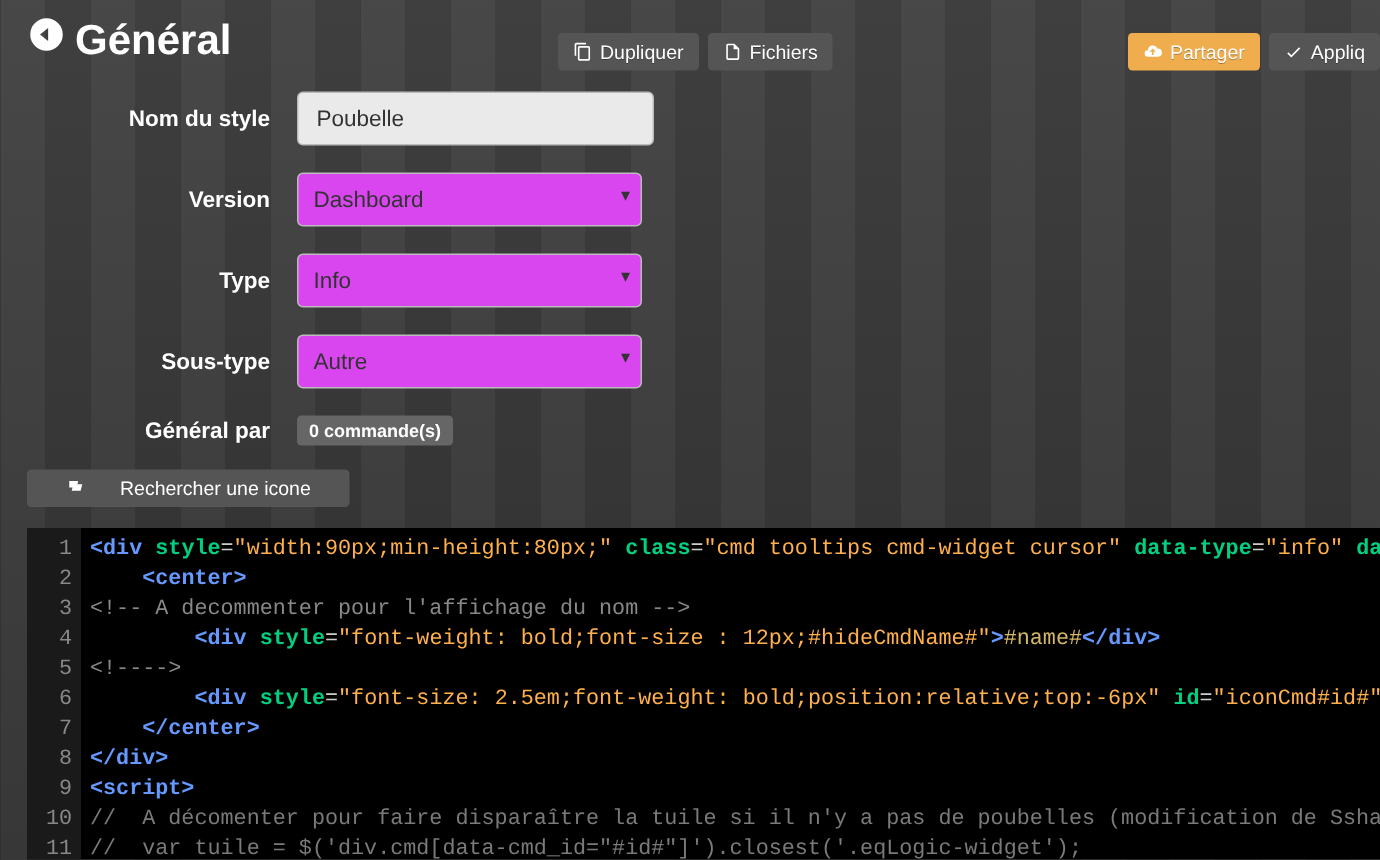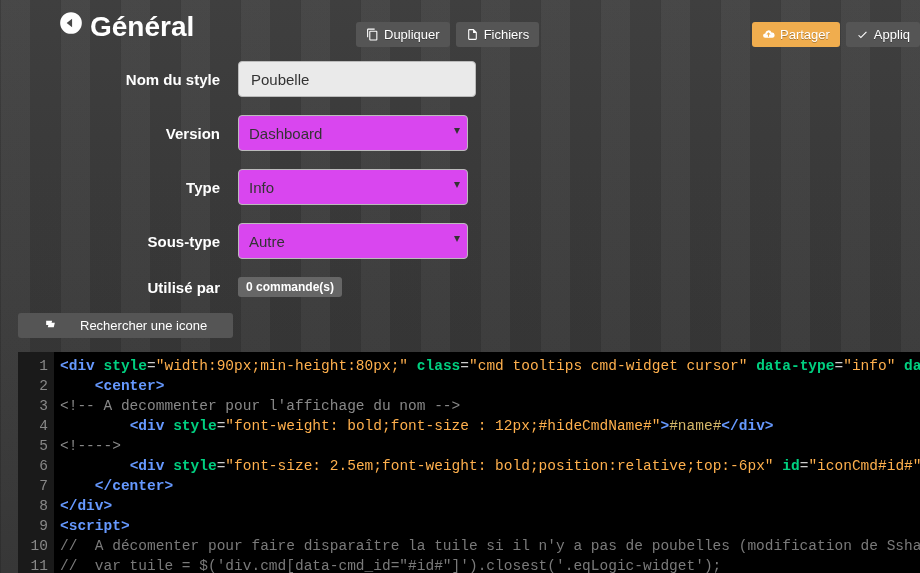--- a/index.html
+++ b/index.html
@@ -9,29 +9,29 @@
   background-image: 
     repeating-linear-gradient(90deg, rgba(0,0,0,0.15) 0px, rgba(0,0,0,0.15) 1px, transparent 1px, transparent 60px),
     repeating-linear-gradient(90deg, rgba(255,255,255,0.02) 0px, rgba(255,255,255,0.02) 30px, rgba(0,0,0,0.08) 30px, rgba(0,0,0,0.08) 60px),
     linear-gradient(#444, #333);
   color: #fff;
   width: 920px;
   height: 573px;
   overflow: hidden;
   position: relative;
 }
-.top-area { display: flex; padding: 10px 0 0 18px; margin-left: 40px; }
+.top-area { display: flex; padding: 10px 0 0 18px; }
 .left-col { width: 540px; }
 .right-col { flex: 1; position: relative; }
 
 .header-row { display: flex; align-items: center; margin-bottom: 18px; }
 .back-icon { font-size: 26px; margin-right: 6px; cursor: pointer; }
 .page-title { font-size: 28px; font-weight: 600; }
 
-.header-actions { position: absolute; left: 356px; top: 22px; display: flex; gap: 6px; }
+.header-actions { position: absolute; left: 372px; top: 22px; display: flex; gap: 6px; }
 .btn {
   background: #555; color: #fff; border: none; padding: 5px 10px;
   font-size: 13px; border-radius: 3px; cursor: pointer;
   display: inline-flex; align-items: center; gap: 5px;
   text-shadow: 0 1px 0 rgba(0,0,0,0.3);
 }
 .btn-orange { background: #f0ad4e; }
 .form-row { display: flex; align-items: center; margin-bottom: 18px; }
 .form-label { width: 180px; text-align: right; padding-right: 18px; font-size: 15px; font-weight: 600; }
 .form-input {
@@ -127,21 +127,21 @@
     </div>
     <div class="form-row">
       <div class="form-label">Sous-type</div>
       <div class="select-wrap">
         <select class="form-select">
           <option>Autre</option>
         </select>
       </div>
     </div>
     <div class="form-row">
-      <div class="form-label">Utilisé par</div>
+      <div class="form-label">Général par</div>
       <span class="badge">0 commande(s)</span>
     </div>
   </div>
 
 </div>
 
 <div class="header-actions">
   <button class="btn">
     <span><svg class="icon-svg" viewBox="0 0 24 24">
           <path d="M16 1H4a2 2 0 00-2 2v14h2V3h12V1zm3 4H8a2 2 0 00-2 2v14a2 2 0 002 2h11a2 2 0 002-2V7a2 2 0 00-2-2zm0 16H8V7h11v14z"></path>

